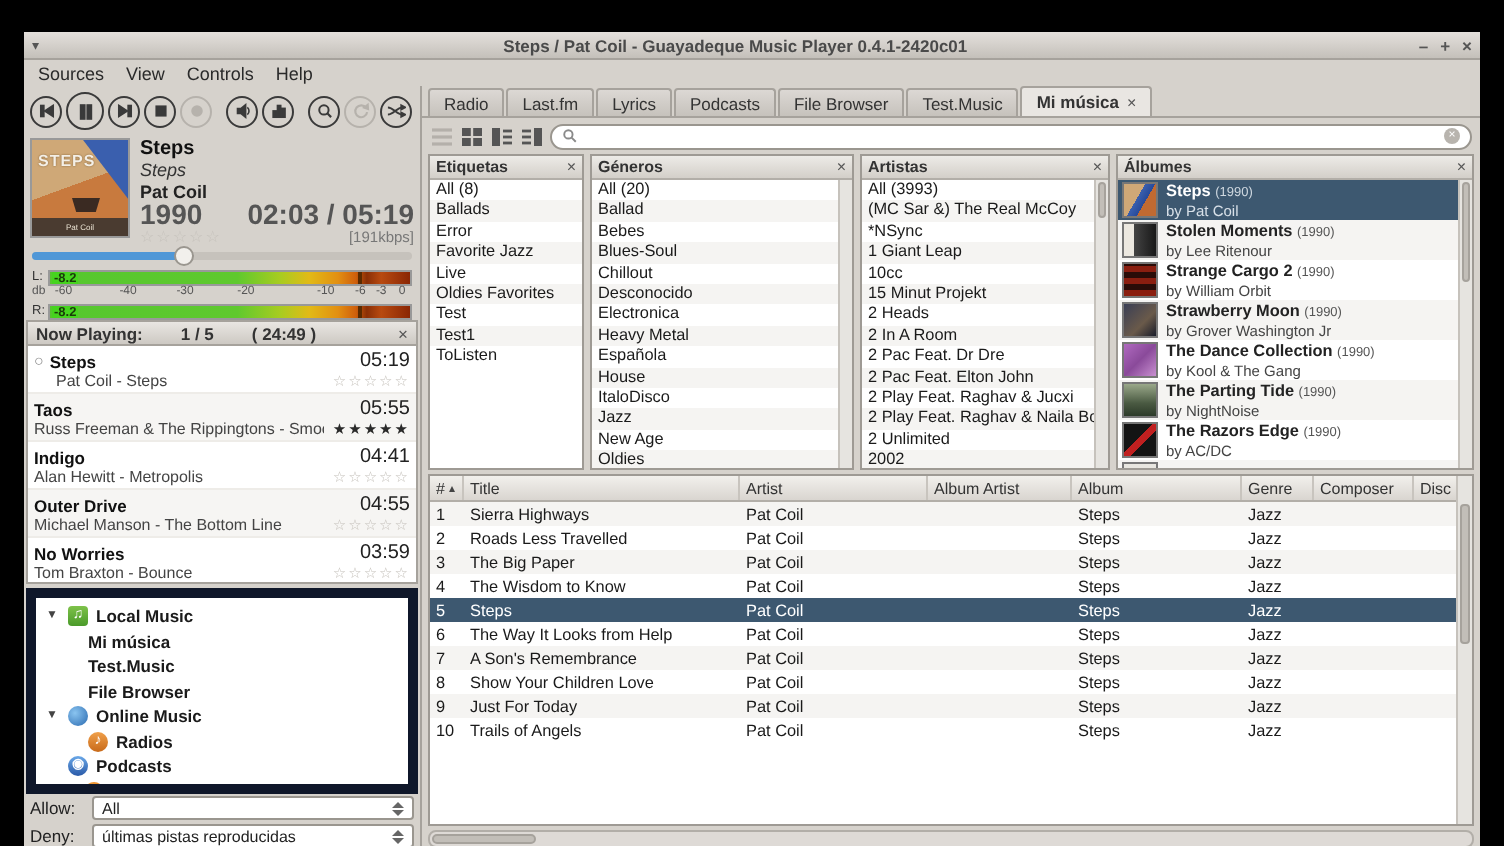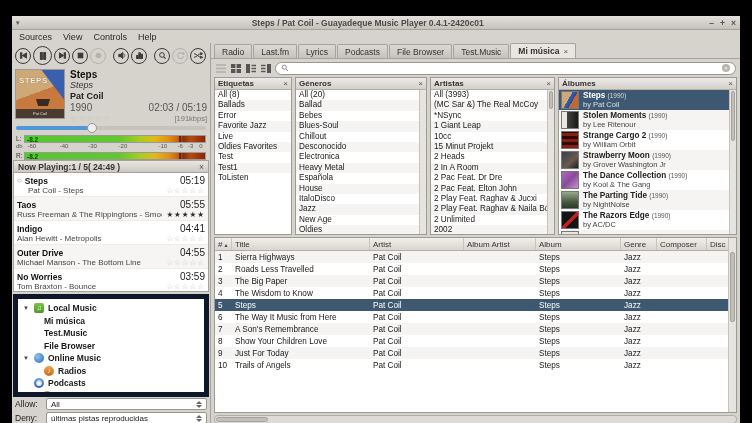--- a/index.html
+++ b/index.html
@@ -44,21 +44,21 @@
               letter-spacing:.5px;text-shadow:0 0 1px #7a5a30;}
   .art .piano{position:absolute;left:20px;bottom:12px;width:14px;height:7px;background:#3a2a22;
               clip-path:polygon(15% 100%,85% 100%,100% 0,0 0);}
   .art .band{position:absolute;left:0;right:0;bottom:0;height:9px;background:#4a3b30;
              color:#e8e0d0;font-size:4px;text-align:center;line-height:9px;}
   .meta{flex:1;min-width:0;font-size:9px;line-height:11px;}
   .m-title{font-weight:bold;font-size:10px;color:#111;}
   .m-album{font-style:italic;color:#333;}
   .m-artist{font-weight:bold;color:#222;}
   .m-row{display:flex;justify-content:space-between;align-items:center;}
-  .m-year,.m-time{font-weight:normal;font-size:10px;color:#555;}
+  .m-year,.m-time{font-weight:bold;font-size:14px;color:#555;}
   .m-stars{color:#c6c2bc;font-size:8px;letter-spacing:1px;}
   .m-bitrate{font-size:7.5px;color:#777;}
   
   .progress{height:9px;flex:0 0 9px;position:relative;margin:1px 3px 0 3px;}
   .ptrack{position:absolute;left:0;right:0;top:2px;height:4px;background:#c6c2bc;border-radius:2px;}
   .pfill{position:absolute;left:0;top:2px;height:4px;width:40%;background:#4f97d7;border-radius:2px;}
   .pknob{position:absolute;left:calc(40% - 5px);top:-1px;width:10px;height:10px;background:#f2f0ec;
          border:1px solid #9a968f;border-radius:50%;}
   
   .vu{height:27px;flex:0 0 27px;padding:1px 3px 0 3px;}
@@ -68,21 +68,21 @@
     background:linear-gradient(90deg,#55c72e 0%,#5fc92e 52%,#a8cc20 64%,#e2ba16 72%,#e28f12 80%,#cf5f0c 85%,#8a2f06 88%,#b84a10 92%,#8a2604 100%);}
   .vuval{position:absolute;left:1px;top:0;bottom:0;background:#46d41e;color:#1a3a0a;
          font-size:6.5px;line-height:7px;padding:0 1px;font-weight:bold;}
   .vunotch{position:absolute;left:85.5%;top:0;bottom:0;width:2px;background:#5a2a00;}
   .vuscale{position:relative;height:8px;font-size:6px;color:#555;}
   .vuscale span{position:absolute;top:0;}
   .vs0{left:0;} .vs1{left:6%;} .vs2{left:23%;} .vs3{left:38%;} .vs4{left:54%;}
   .vs5{left:75%;} .vs6{left:85%;} .vs7{left:90.5%;} .vs8{left:96.5%;}
   
   .npheader{height:13px;flex:0 0 13px;background:linear-gradient(#e9e6e2,#cdc9c3);
-            border:1px solid #a6a29c;display:flex;align-items:center;gap:0;
+            border:1px solid #a6a29c;display:flex;align-items:center;gap:19px;
             font-weight:bold;font-size:8.5px;color:#333;padding:0 4px;}
   .npheader .x{margin-left:auto;font-weight:normal;color:#555;}
   .nplist{flex:1;min-height:0;background:#fff;border:1px solid #a6a29c;border-top:none;overflow:hidden;}
   .npitem{padding:2px 3px 1px 3px;border-bottom:1px solid #eeece8;}
   .npitem:nth-child(even){background:#f6f5f3;}
   .nprow{display:flex;justify-content:space-between;align-items:center;gap:4px;min-width:0;}
   .nptitle{font-weight:bold;font-size:8.5px;color:#111;white-space:nowrap;overflow:hidden;
            display:flex;align-items:center;gap:3px;min-width:0;}
   .npplay{display:none;color:#888;font-size:8px;}
   .npitem.playing .npplay{display:inline;}
@@ -837,21 +837,21 @@
               <div class="td w-artist">Pat Coil</div>
               <div class="td w-aartist"></div>
               <div class="td w-album">Steps</div>
               <div class="td w-genre">Jazz</div>
               <div class="td w-comp"></div>
               <div class="td w-disc"></div>
             </div>
 
             <div class="trow">
               <div class="td w-num">6</div>
-              <div class="td w-title">The Way It Music from Here</div>
+              <div class="td w-title">The Way It Looks from Help</div>
               <div class="td w-artist">Pat Coil</div>
               <div class="td w-aartist"></div>
               <div class="td w-album">Steps</div>
               <div class="td w-genre">Jazz</div>
               <div class="td w-comp"></div>
               <div class="td w-disc"></div>
             </div>
 
             <div class="trow">
               <div class="td w-num">7</div>

